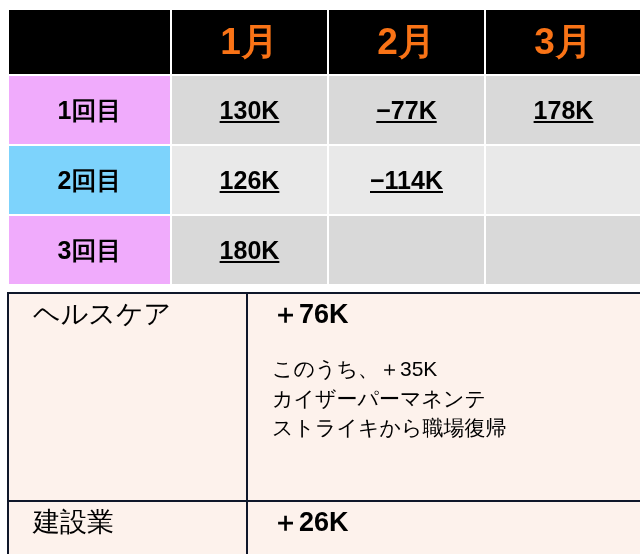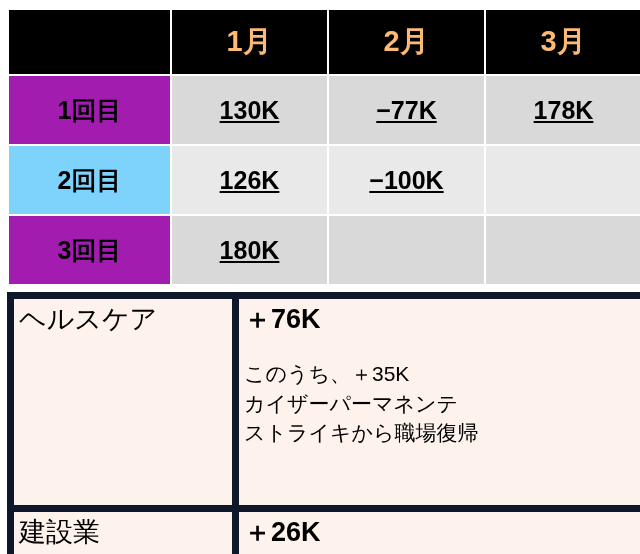--- a/index.html
+++ b/index.html
@@ -35,31 +35,31 @@
     border: 2px solid #ffffff;
     text-align: center;
     vertical-align: middle;
     font-weight: bold;
   }
   .rev-table .col-label { width: 161px; }
   .rev-table .col-month { width: 155px; }
 
   .rev-header td {
     background: #000000;
-    color: #fdba74;
+    color: #f97316;
     height: 64px;
-    font-size: 29px;
+    font-size: 37px;
     letter-spacing: 0.5px;
   }
   .rev-header td.corner {
     background: #000000;
   }
 
   .rev-row td.rowlabel {
-    background: #a21caf;
+    background: #f0abfc;
     font-size: 25px;
     height: 68px;
   }
   .rev-row td.val {
     background: #d9d9d9;
     font-size: 25px;
     text-decoration: underline;
   }
   .rev-row.alt td.rowlabel {
     background: #7dd3fc;
@@ -79,24 +79,24 @@
   .sector-table {
     position: absolute;
     left: 7px;
     top: 292px;
     width: 620px;
     border-collapse: collapse;
     table-layout: fixed;
     background: #fdf2ec;
   }
   .sector-table td {
-    border: 7px solid #0f172a;
+    border: 2px solid #0f172a;
     vertical-align: top;
     background: #fdf2ec;
-    padding: 4px 8px 6px 5px;
+    padding: 4px 8px 6px 24px;
   }
   .sector-table .c1 { width: 205px; }
   .sector-table .c2 { width: 413px; }
 
   .sector-name {
     font-size: 27px;
     line-height: 1.25;
     white-space: nowrap;
   }
   .sector-value {
@@ -132,21 +132,21 @@
       <tr class="rev-row">
         <td class="rowlabel col-label">1回目</td>
         <td class="val col-month">130K</td>
         <td class="val col-month">−77K</td>
         <td class="val col-month">178K</td>
       </tr>
 
       <tr class="rev-row alt">
         <td class="rowlabel col-label">2回目</td>
         <td class="val col-month">126K</td>
-        <td class="val col-month">−100K</td>
+        <td class="val col-month">−114K</td>
         <td class="empty col-month"></td>
       </tr>
 
       <tr class="rev-row">
         <td class="rowlabel col-label">3回目</td>
         <td class="val col-month">180K</td>
         <td class="empty col-month"></td>
         <td class="empty col-month"></td>
       </tr>
     </tbody>

